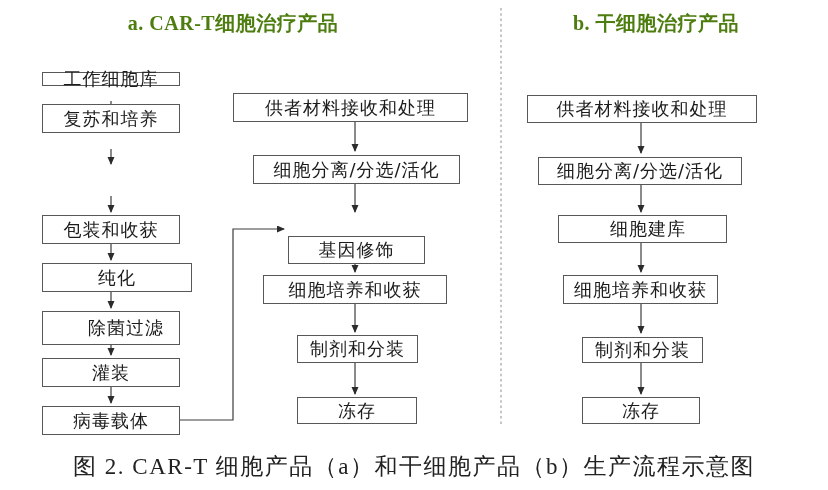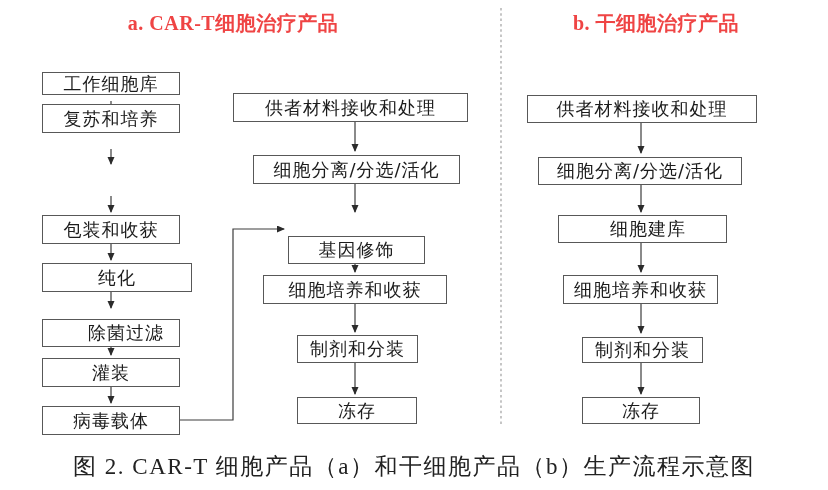--- a/index.html
+++ b/index.html
@@ -18,21 +18,21 @@
     position: absolute;
     left: 0; top: 0;
     width: 828px; height: 490px;
     z-index: 1;
   }
   .section-title {
     position: absolute;
     z-index: 3;
     font-weight: bold;
     font-size: 20px;
-    color: #ef4444;
+    color: #4d7c0f;
     text-align: center;
     font-family: "Liberation Serif", serif;
     letter-spacing: 0.5px;
     white-space: nowrap;
   }
   .flow-box {
     position: absolute;
     z-index: 2;
     box-sizing: border-box;
     border: 1px solid #585858;
@@ -98,25 +98,25 @@
       <line x1="641" y1="304" x2="641" y2="333" marker-end="url(#ah)"></line>
       <line x1="641" y1="363" x2="641" y2="394" marker-end="url(#ah)"></line>
     </g>
 
     <polyline points="180,420 233,420 233,229 284,229" fill="none" stroke="#3c3c3c" stroke-width="1.2" marker-end="url(#ah)"></polyline>
   </svg>
 
   <div class="section-title" style="left:118px; top:10px; width:230px;">a. CAR-T细胞治疗产品</div>
   <div class="section-title" style="left:551px; top:10px; width:210px;">b. 干细胞治疗产品</div>
 
-  <div class="flow-box" style="left:42px; top:72px;  width:138px; height:23px;">工作细胞库</div>
+  <div class="flow-box" style="left:42px; top:72px;  width:138px; height:14px;">工作细胞库</div>
   <div class="flow-box" style="left:42px; top:104px; width:138px; height:29px;">复苏和培养</div>
   <div class="flow-box" style="left:42px; top:215px; width:138px; height:29px;">包装和收获</div>
   <div class="flow-box" style="left:42px; top:263px; width:150px; height:29px;">纯化</div>
-  <div class="flow-box" style="left:42px; top:319px; width:138px; height:28px;padding-left:30px;">除菌过滤</div>
+  <div class="flow-box" style="left:42px; top:311px; width:138px; height:34px;padding-left:30px;">除菌过滤</div>
   <div class="flow-box" style="left:42px; top:358px; width:138px; height:29px;">灌装</div>
   <div class="flow-box" style="left:42px; top:406px; width:138px; height:29px;">病毒载体</div>
 
   <div class="flow-box" style="left:233px; top:93px;  width:235px; height:29px;">供者材料接收和处理</div>
   <div class="flow-box" style="left:253px; top:155px; width:207px; height:29px;">细胞分离/分选/活化</div>
   <div class="flow-box" style="left:288px; top:215px; width:137px; height:28px;margin-top:21px;">基因修饰</div>
   <div class="flow-box" style="left:263px; top:275px; width:184px; height:29px;">细胞培养和收获</div>
   <div class="flow-box" style="left:297px; top:335px; width:121px; height:28px;">制剂和分装</div>
   <div class="flow-box" style="left:297px; top:397px; width:120px; height:27px;">冻存</div>
 

